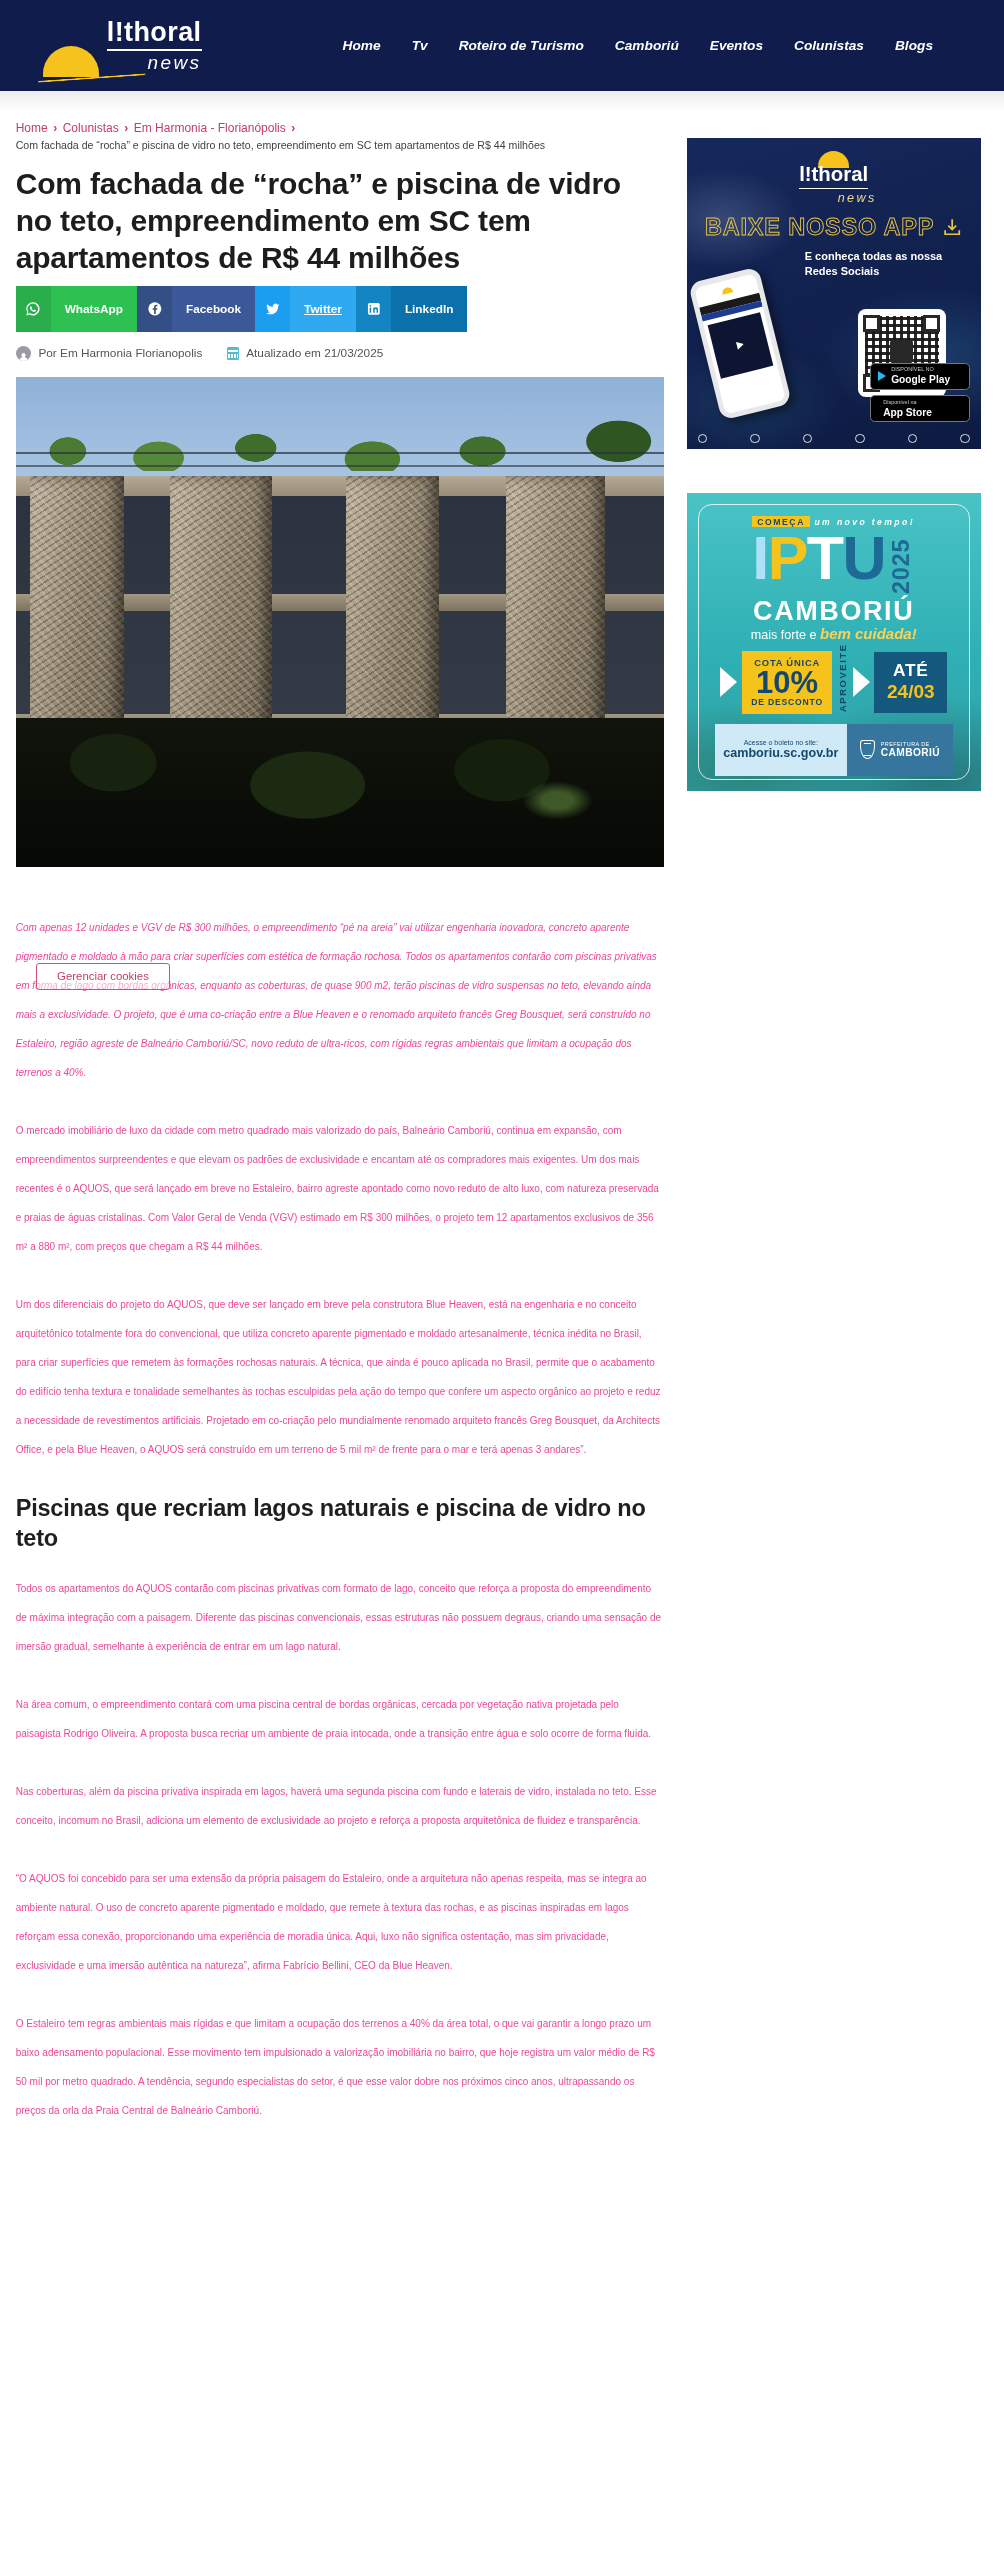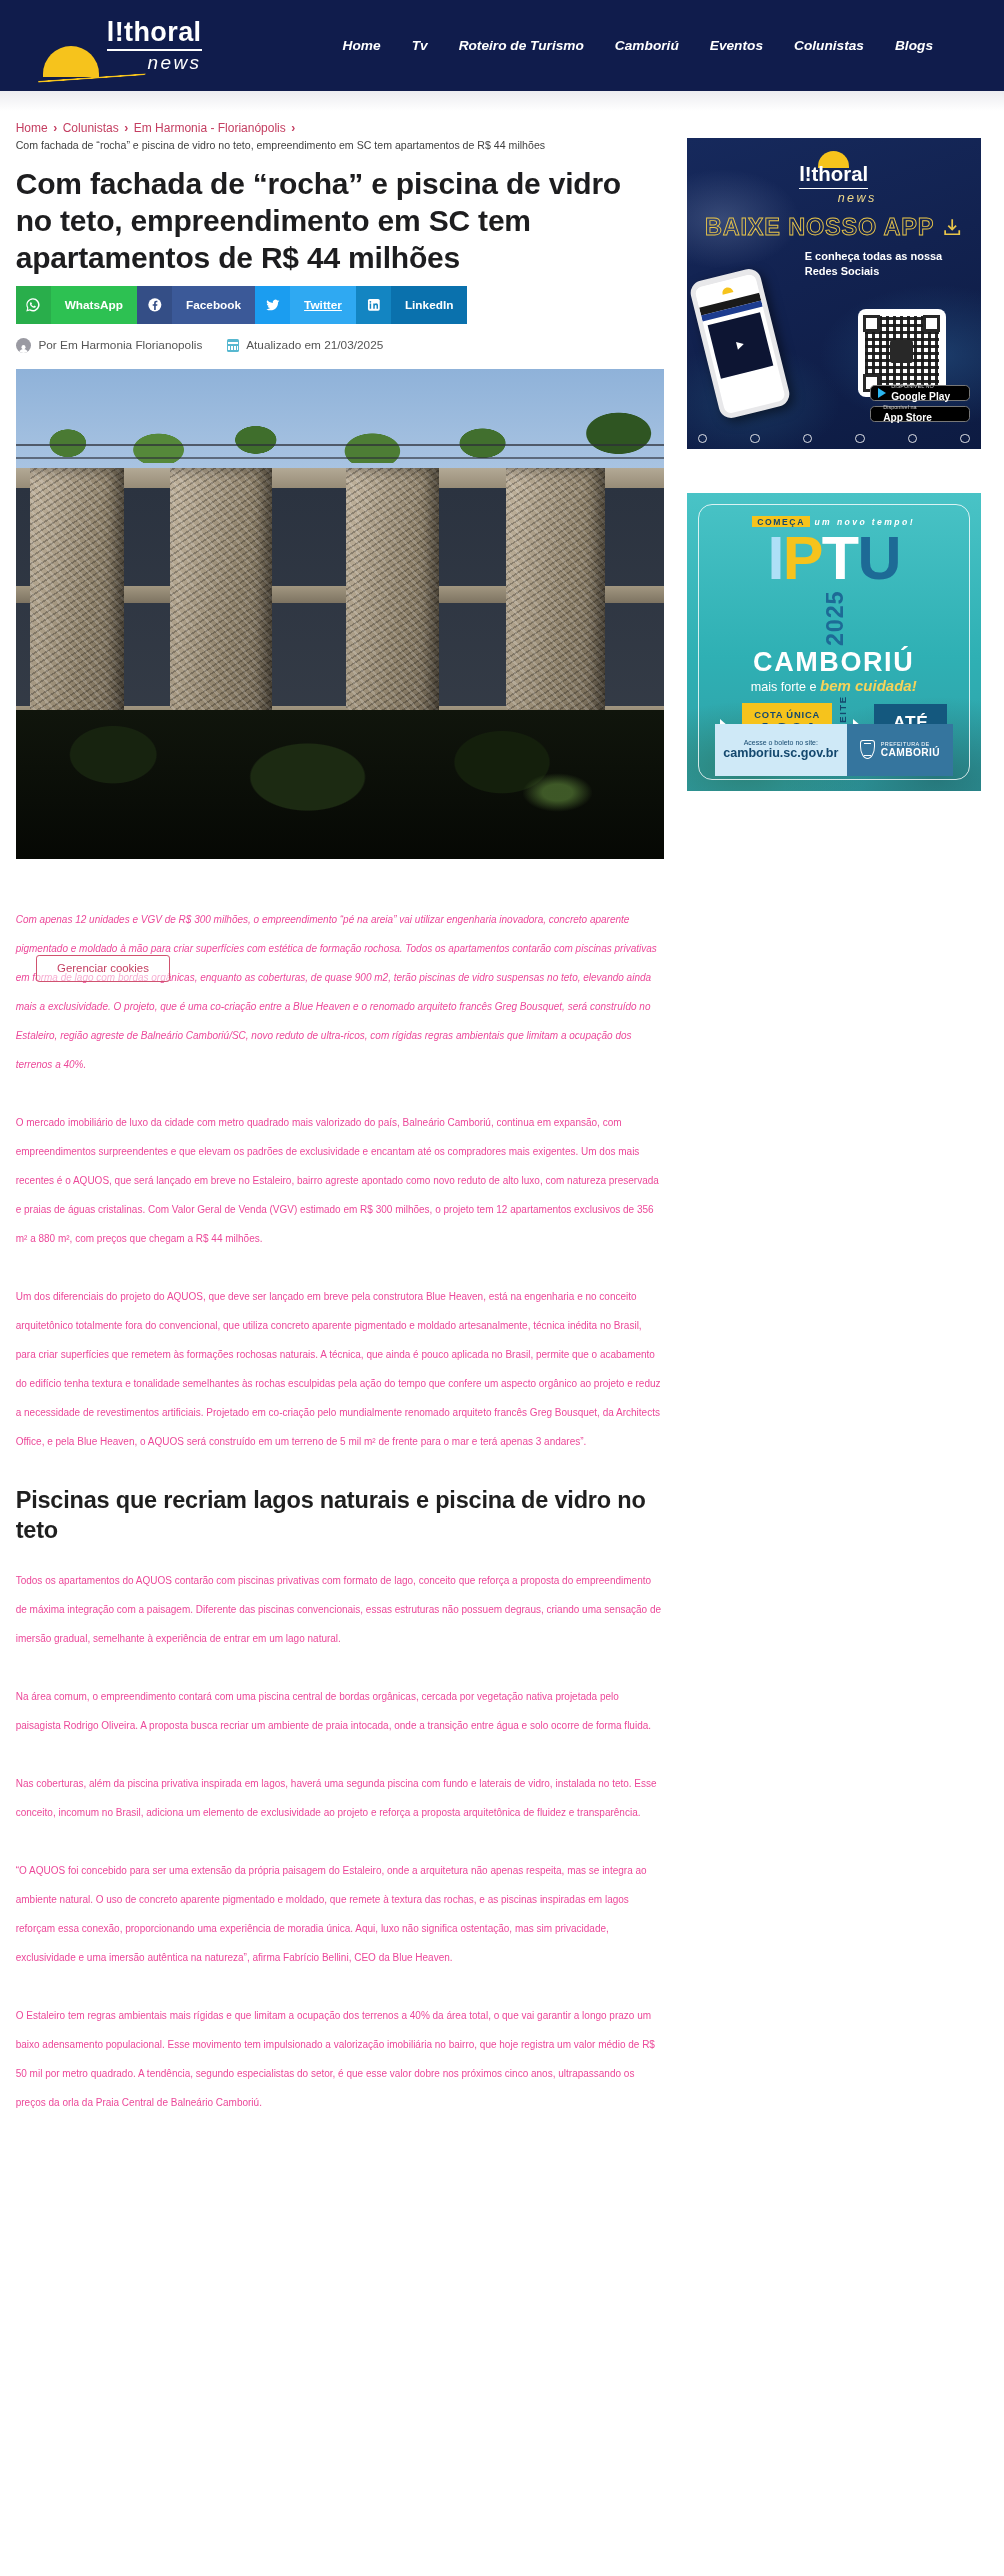--- a/index.html
+++ b/index.html
@@ -55,21 +55,21 @@
   .crumb-sep { color:#c43e61; font-weight:bold; margin:0 5.5px; }
   .breadcrumb-current { font-size:10.6px; color:#3f3f3f; margin-top:3.9px; }
 
   
   h1.article-title {
     margin-top:15.7px; font-size:30px; line-height:1.22; color:#1d1d1f;
     letter-spacing:-0.2px; max-width:628px; font-weight:700;
   }
   .share-label { margin-top:14px; font-size:21px; color:#5aa2d8; font-weight:400; }
   .share-row { display:flex; margin-top:9.4px; }
-  .share-btn { display:flex; height:38px; cursor:pointer; }
+  .share-btn { display:flex; height:46px; cursor:pointer; }
   .share-ico {
     width:35px; display:flex; align-items:center; justify-content:center;
   }
   .share-txt {
     display:flex; align-items:center; padding:0 14px;
     color:#fff; font-weight:bold; font-size:11.8px;
   }
   .wa .share-ico { background:#29ae4b; } .wa .share-txt { background:#2dc152; }
   .fb .share-ico { background:#344e86; } .fb .share-txt { background:#3b5998; }
   .tw .share-ico { background:#1b9df0; } .tw .share-txt { background:#2fa9f2;text-decoration:underline; }
@@ -186,21 +186,21 @@
     background:
       repeating-linear-gradient(0deg,#111 0 3.1px, transparent 3.1px 7px),
       repeating-linear-gradient(90deg,#111 0 3.1px, transparent 3.1px 7px);
     background-blend-mode:multiply; opacity:.9;
   }
   .qr-f { position:absolute; width:17.3px; height:17.3px; border:3.1px solid #111; background:#fff; }
   .qr-f.tl { top:-1.6px; left:-1.6px; } .qr-f.tr { top:-1.6px; right:-1.6px; } .qr-f.bl { bottom:-1.6px; left:-1.6px; }
   .qr-c { position:absolute; left:25px; top:23.5px; width:23.5px; height:23.5px; background:#111; border-radius:3.1px; }
   .stores { position:absolute; right:11px; bottom:27px; display:flex; flex-direction:column; gap:5.5px; }
   .store-badge {
-    width:100px; height:16px; background:#000; border:0.8px solid #777; border-radius:4.7px;
+    width:100px; height:27px; background:#000; border:0.8px solid #777; border-radius:4.7px;
     display:flex; align-items:center; gap:5.5px; padding:0 7px; color:#fff;
   }
   .store-badge .big { font-size:10.2px; font-weight:bold; line-height:1; }
   .store-badge .small { font-size:5.5px; display:block; color:#ccc; }
   .gp-tri { width:0; height:0; border-left:8.6px solid #2bb6f0; border-top:5.5px solid transparent; border-bottom:5.5px solid transparent; }
   .apple-glyph { font-size:12.6px; line-height:1; }
   .social-row { position:absolute; left:11px; right:11px; bottom:6.3px; display:flex; justify-content:space-between; }
   .social-dot { width:9.4px; height:9.4px; border:1.2px solid #fff; border-radius:50%; opacity:.85; }
 
   
@@ -208,21 +208,21 @@
     margin-top:44px; height:298px; position:relative; overflow:hidden;
     background:
       radial-gradient(173px 94px at 20% 92%, rgba(40,90,60,.45), transparent 70%),
       radial-gradient(204px 110px at 85% 96%, rgba(30,80,80,.5), transparent 75%),
       linear-gradient(#49c3c6 0%, #2fb0b4 55%, #2f9fa6 100%);
     color:#fff;
   }
   .iptu-frame { position:absolute; inset:11px; border:1.6px solid rgba(255,255,255,.8); border-radius:14px; pointer-events:none; }
   .iptu-kicker { text-align:center; margin-top:23.5px; font-size:8.6px; font-weight:bold; font-style:italic; letter-spacing:2.4px; }
   .iptu-kicker .hl { background:#f6c31c; color:#14486e; padding:0.8px 4.7px; font-style:normal; letter-spacing:1.6px; }
-  .iptu-title-row { display:flex; justify-content:center; align-items:center; margin-top:6.3px;flex-direction:column; }
+  .iptu-title-row { display:flex; justify-content:center; align-items:flex-start; margin-top:6.3px; }
   .iptu-letters { font-size:61px; font-weight:900; line-height:.85; letter-spacing:-1.6px; }
   .lt-i { color:#aee0f7; } .lt-p { color:#f6c31c; } .lt-t { color:#fff; } .lt-u { color:#1d6a96; }
   .iptu-year {
     writing-mode:vertical-rl; transform:rotate(180deg);
     font-size:23.5px; font-weight:900; color:#1d6a96; letter-spacing:0.8px; margin-left:3.1px; height:61px;
   }
   .iptu-city { text-align:center; font-size:27px; font-weight:900; letter-spacing:1.6px; margin-top:1.6px; }
   .iptu-tag { text-align:center; font-size:12.6px; margin-top:-1.6px; }
   .iptu-tag .script { font-style:italic; color:#f6d35a; font-size:15px; font-weight:bold; }
   .iptu-offer { display:flex; align-items:center; justify-content:center; gap:4.7px; margin-top:9.4px; }

